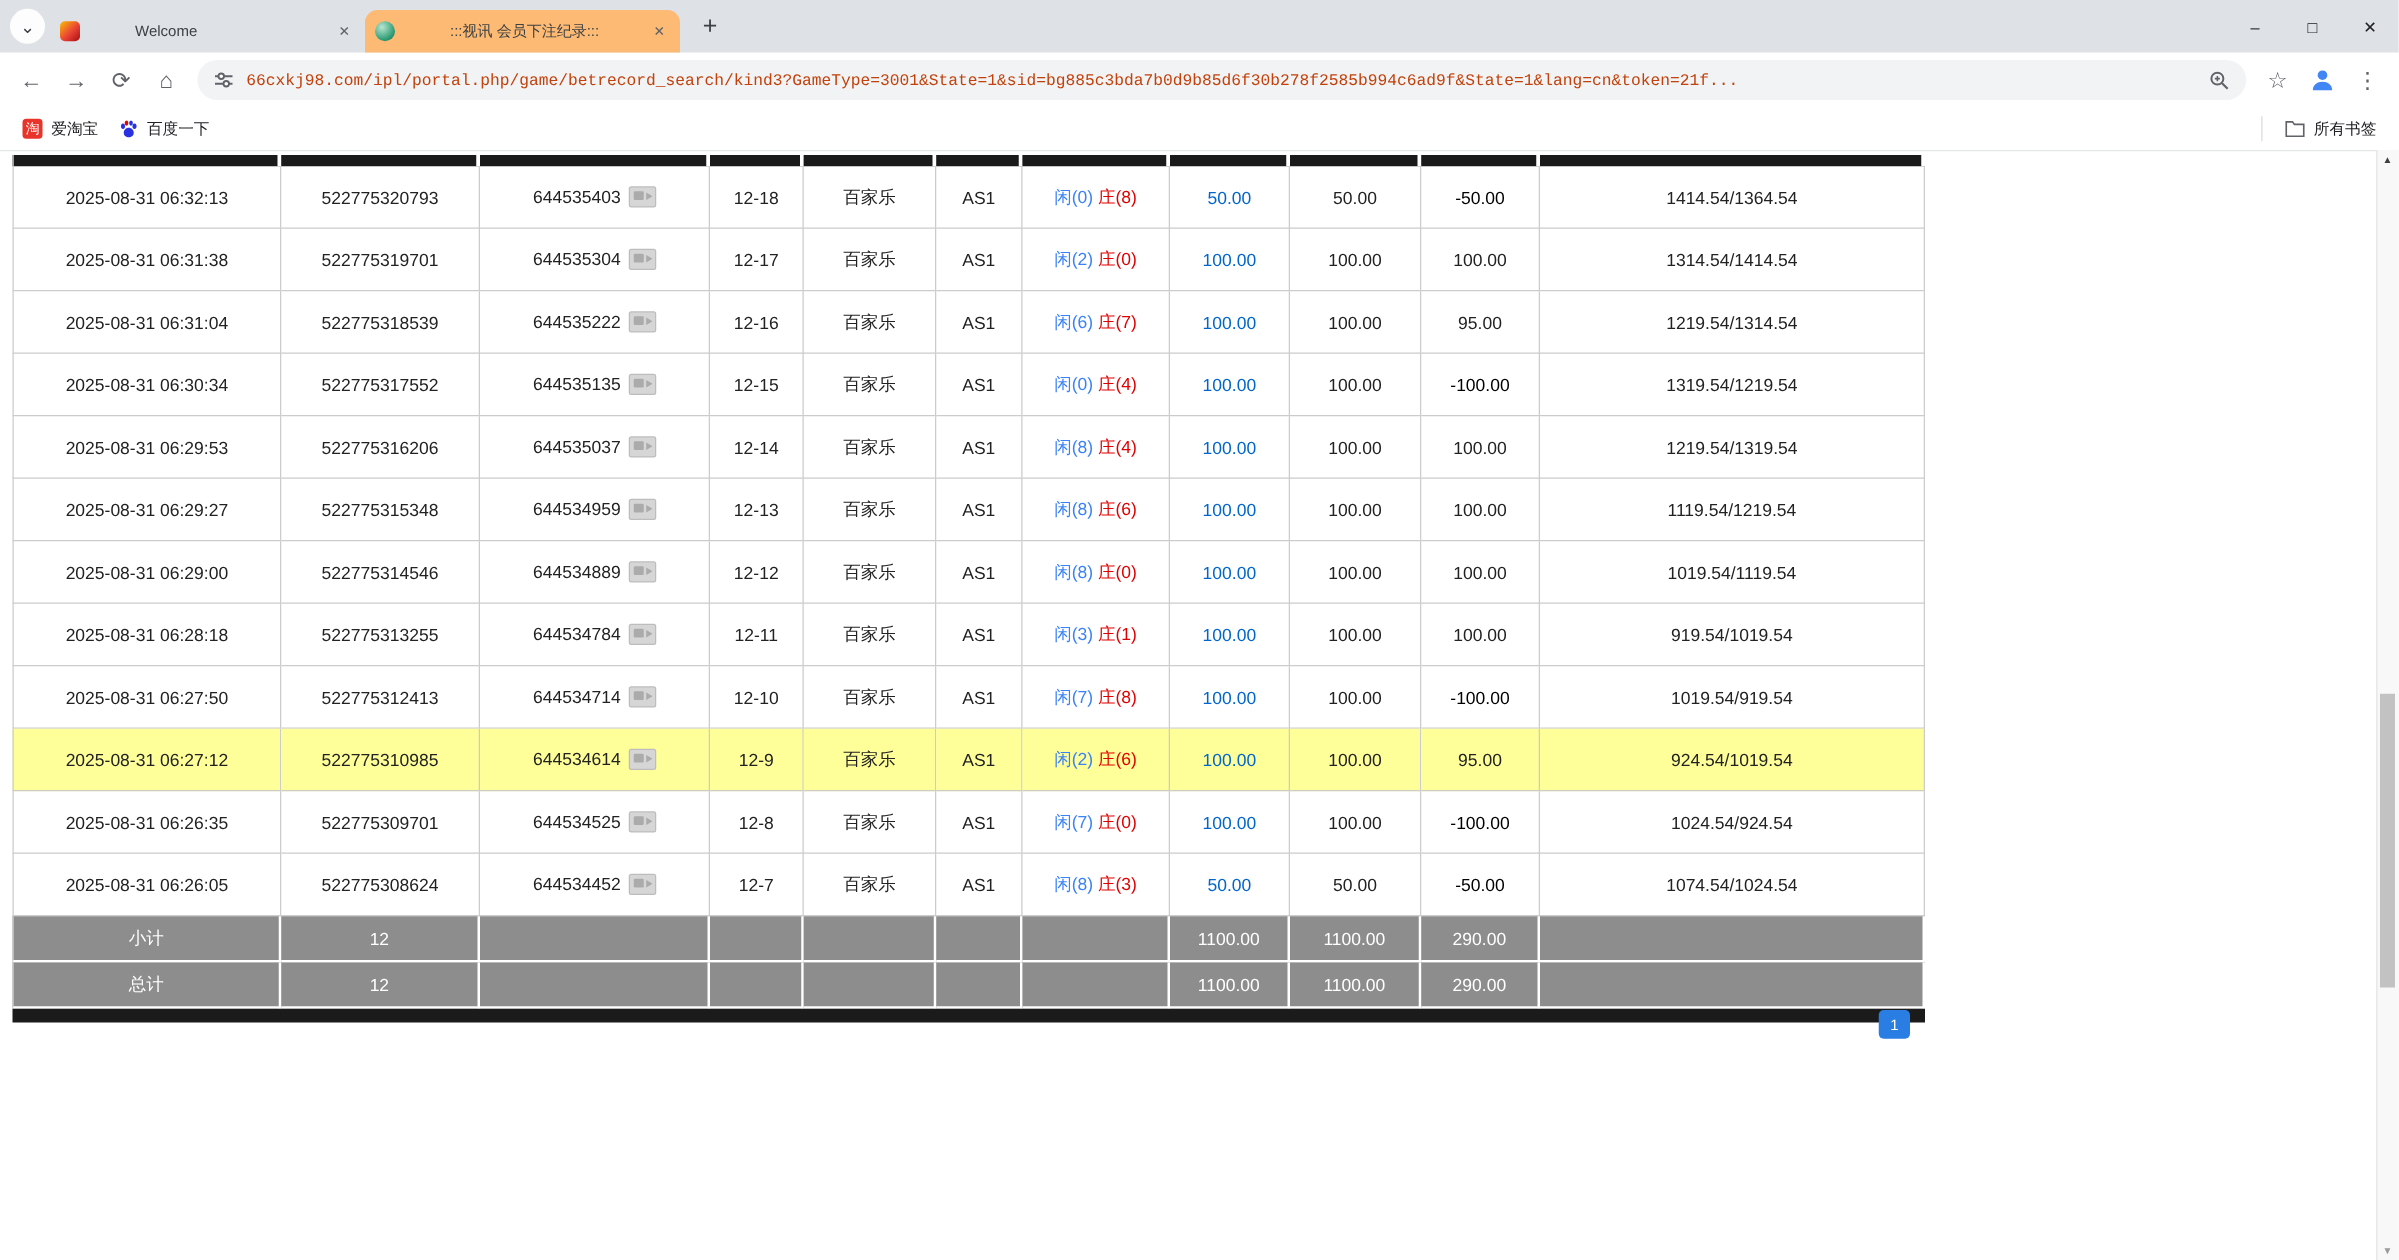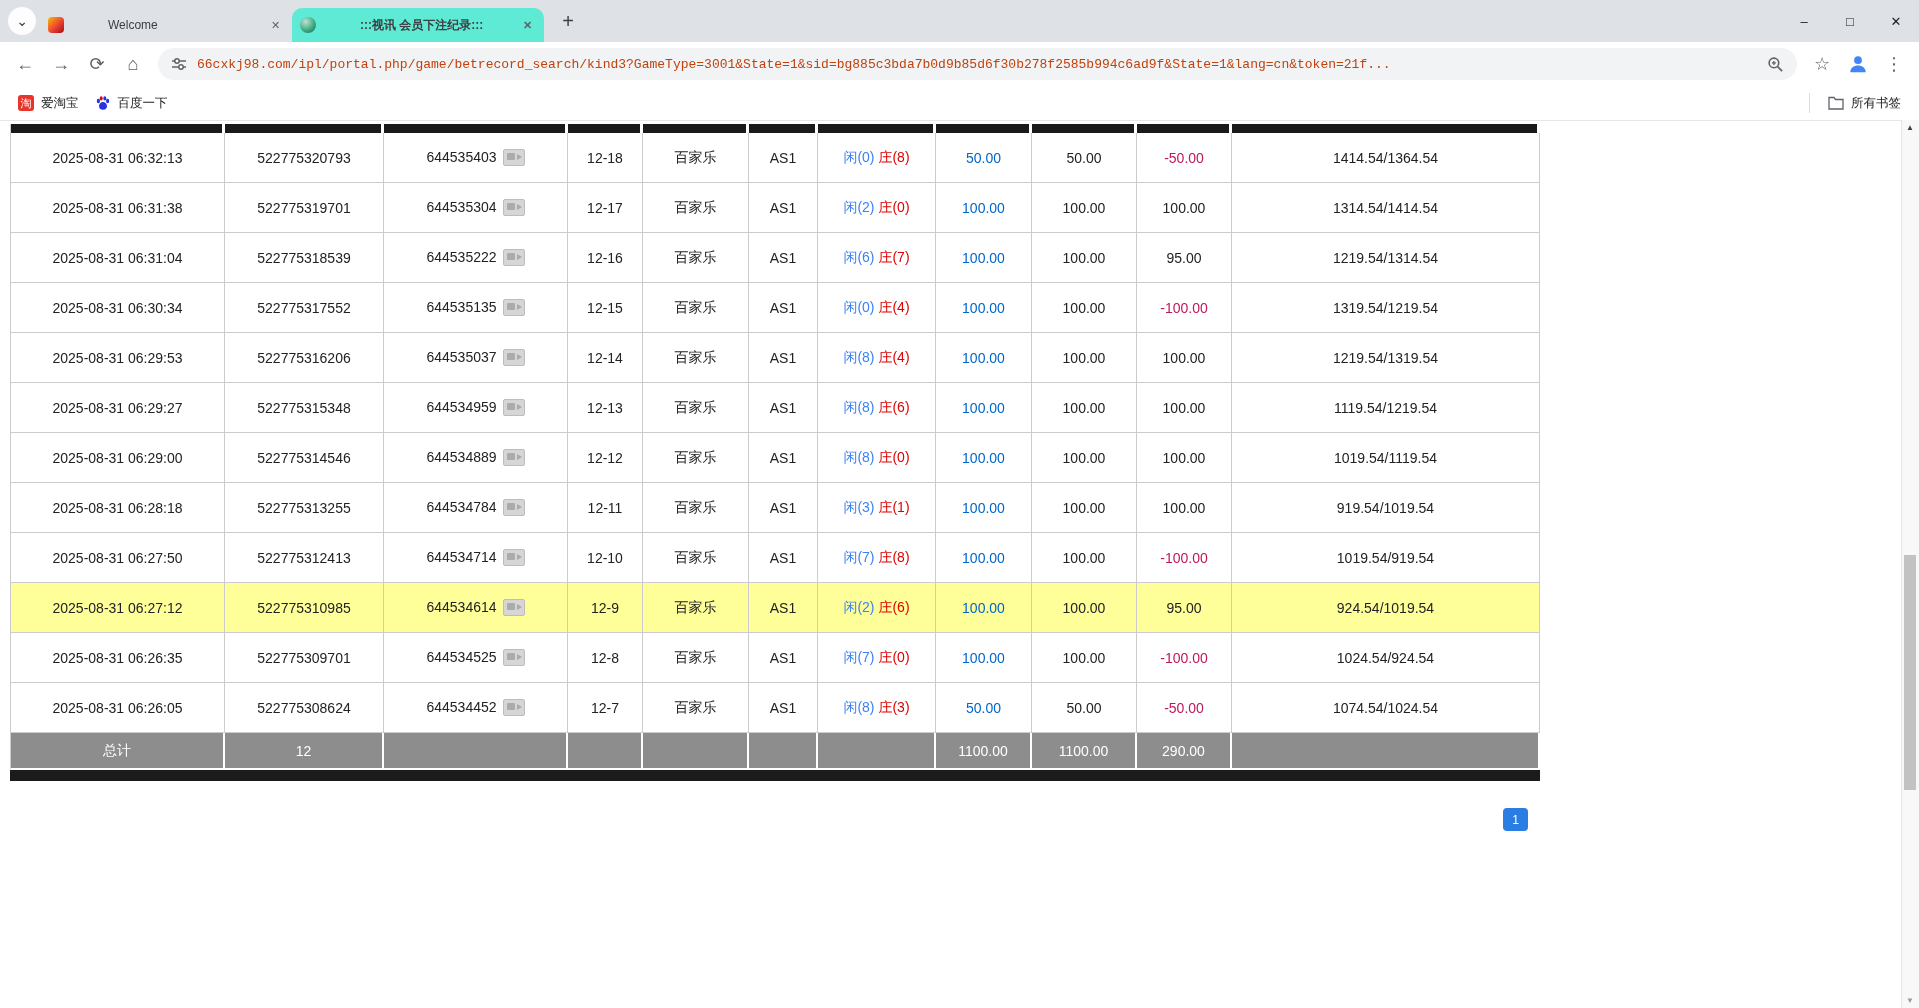--- a/index.html
+++ b/index.html
@@ -5,21 +5,21 @@
   html,body{margin:0;padding:0;}
   body{width:1919px;height:1008px;overflow:hidden;background:#fff;
        font-family:"Liberation Sans",sans-serif;color:#222;}
 
   
   .tab-strip{height:42px;background:#dee1e6;display:flex;align-items:flex-end;position:relative;}
   .tab-search{width:28px;height:28px;margin:0 4px 7px 8px;border-radius:50%;display:flex;
               align-items:center;justify-content:center;color:#3c4043;font-size:14px;background:#fdfdfd;}
   .tab{width:236px;height:34px;display:flex;align-items:center;padding:0 8px;font-size:12px;
        color:#3c4043;border-radius:10px 10px 0 0;position:relative;}
-  .tab.active{background:#5eead4;font-weight:bold;}
+  .tab.active{background:#fdba74;}
   .tab .sep{position:absolute;right:-1px;top:9px;width:1px;height:16px;background:#9aa0a6;}
   .favicon{width:16px;height:16px;margin-right:8px;flex:none;}
   .fav-welcome{background:linear-gradient(135deg,#fbbc05 0%,#ea4335 55%,#a50e0e 100%);border-radius:4px;}
   .fav-site{background:radial-gradient(circle at 35% 30%,#b9e4cf,#2e9e77 65%,#1b6b4f);border-radius:50%;}
   .tab-title{flex:1;white-space:nowrap;overflow:hidden;margin-left:36px;}
   .tab-close{width:17px;height:17px;flex:none;display:flex;align-items:center;justify-content:center;
              font-size:11px;color:#5f6368;border-radius:50%;}
   .new-tab{width:28px;height:28px;margin:0 0 7px 10px;display:flex;align-items:center;
            justify-content:center;font-size:20px;color:#3c4043;}
   .win-controls{position:absolute;right:0;top:0;height:42px;display:flex;}
@@ -55,21 +55,21 @@
   table.bets tr td:first-child{border-left:1px solid #ccc;}
   tr.head-strip td{background:#1a1a1a;height:9px;border-right:3px solid #fff;border-bottom:none;padding:0;}
   tr.head-strip td:first-child{border-left:none;}
   tr.highlight td{background:#ffff99;}
   tr.summary td{background:#8d8d8d;color:#fff;height:35px;border-right:2px solid #fff;
                 border-bottom:2px solid #fff;}
   tr.summary td:first-child{border-left:1px solid #ccc;}
   .player{color:#3b82f6;}
   .banker{color:#e00000;}
   .amt-blue{color:#0066cc;}
-  .neg{color:#be185d;}
+  .neg{color:#000000;}
   .vid-icon{display:inline-block;width:20px;height:15px;background:#d6d6d6;border:1px solid #bdbdbd;
             border-radius:2px;vertical-align:middle;margin-left:6px;position:relative;}
   .vid-icon::after{content:"";position:absolute;left:3px;top:3px;width:8px;height:7px;background:#ababab;border-radius:1px;}
   .vid-icon::before{content:"";position:absolute;right:2px;top:4px;width:0;height:0;
                     border-left:5px solid #ababab;border-top:3px solid transparent;border-bottom:3px solid transparent;}
   .table-bottom-bar{width:1530px;margin-left:10px;height:11px;background:#1b1b1b;}
   .page-btn{position:absolute;left:1503px;top:684px;width:25px;height:23px;background:#2a7de2;
             color:#fff;font-size:12px;display:flex;align-items:center;justify-content:center;border-radius:4px;}
 
   
@@ -354,20 +354,33 @@
           <td>AS1</td>
           <td><span class="player">闲(8)</span> <span class="banker">庄(3)</span></td>
           <td class="amt-blue">50.00</td>
           <td>50.00</td>
           <td class="neg">-50.00</td>
           <td>1074.54/1024.54</td>
         </tr>
       </tbody>
     <tbody>
       <tr class="summary">
+        <td>小计</td>
+        <td>12</td>
+        <td></td>
+        <td></td>
+        <td></td>
+        <td></td>
+        <td></td>
+        <td>1100.00</td>
+        <td>1100.00</td>
+        <td>290.00</td>
+        <td></td>
+      </tr>
+      <tr class="summary">
         <td>总计</td>
         <td>12</td>
         <td></td>
         <td></td>
         <td></td>
         <td></td>
         <td></td>
         <td>1100.00</td>
         <td>1100.00</td>
         <td>290.00</td>

